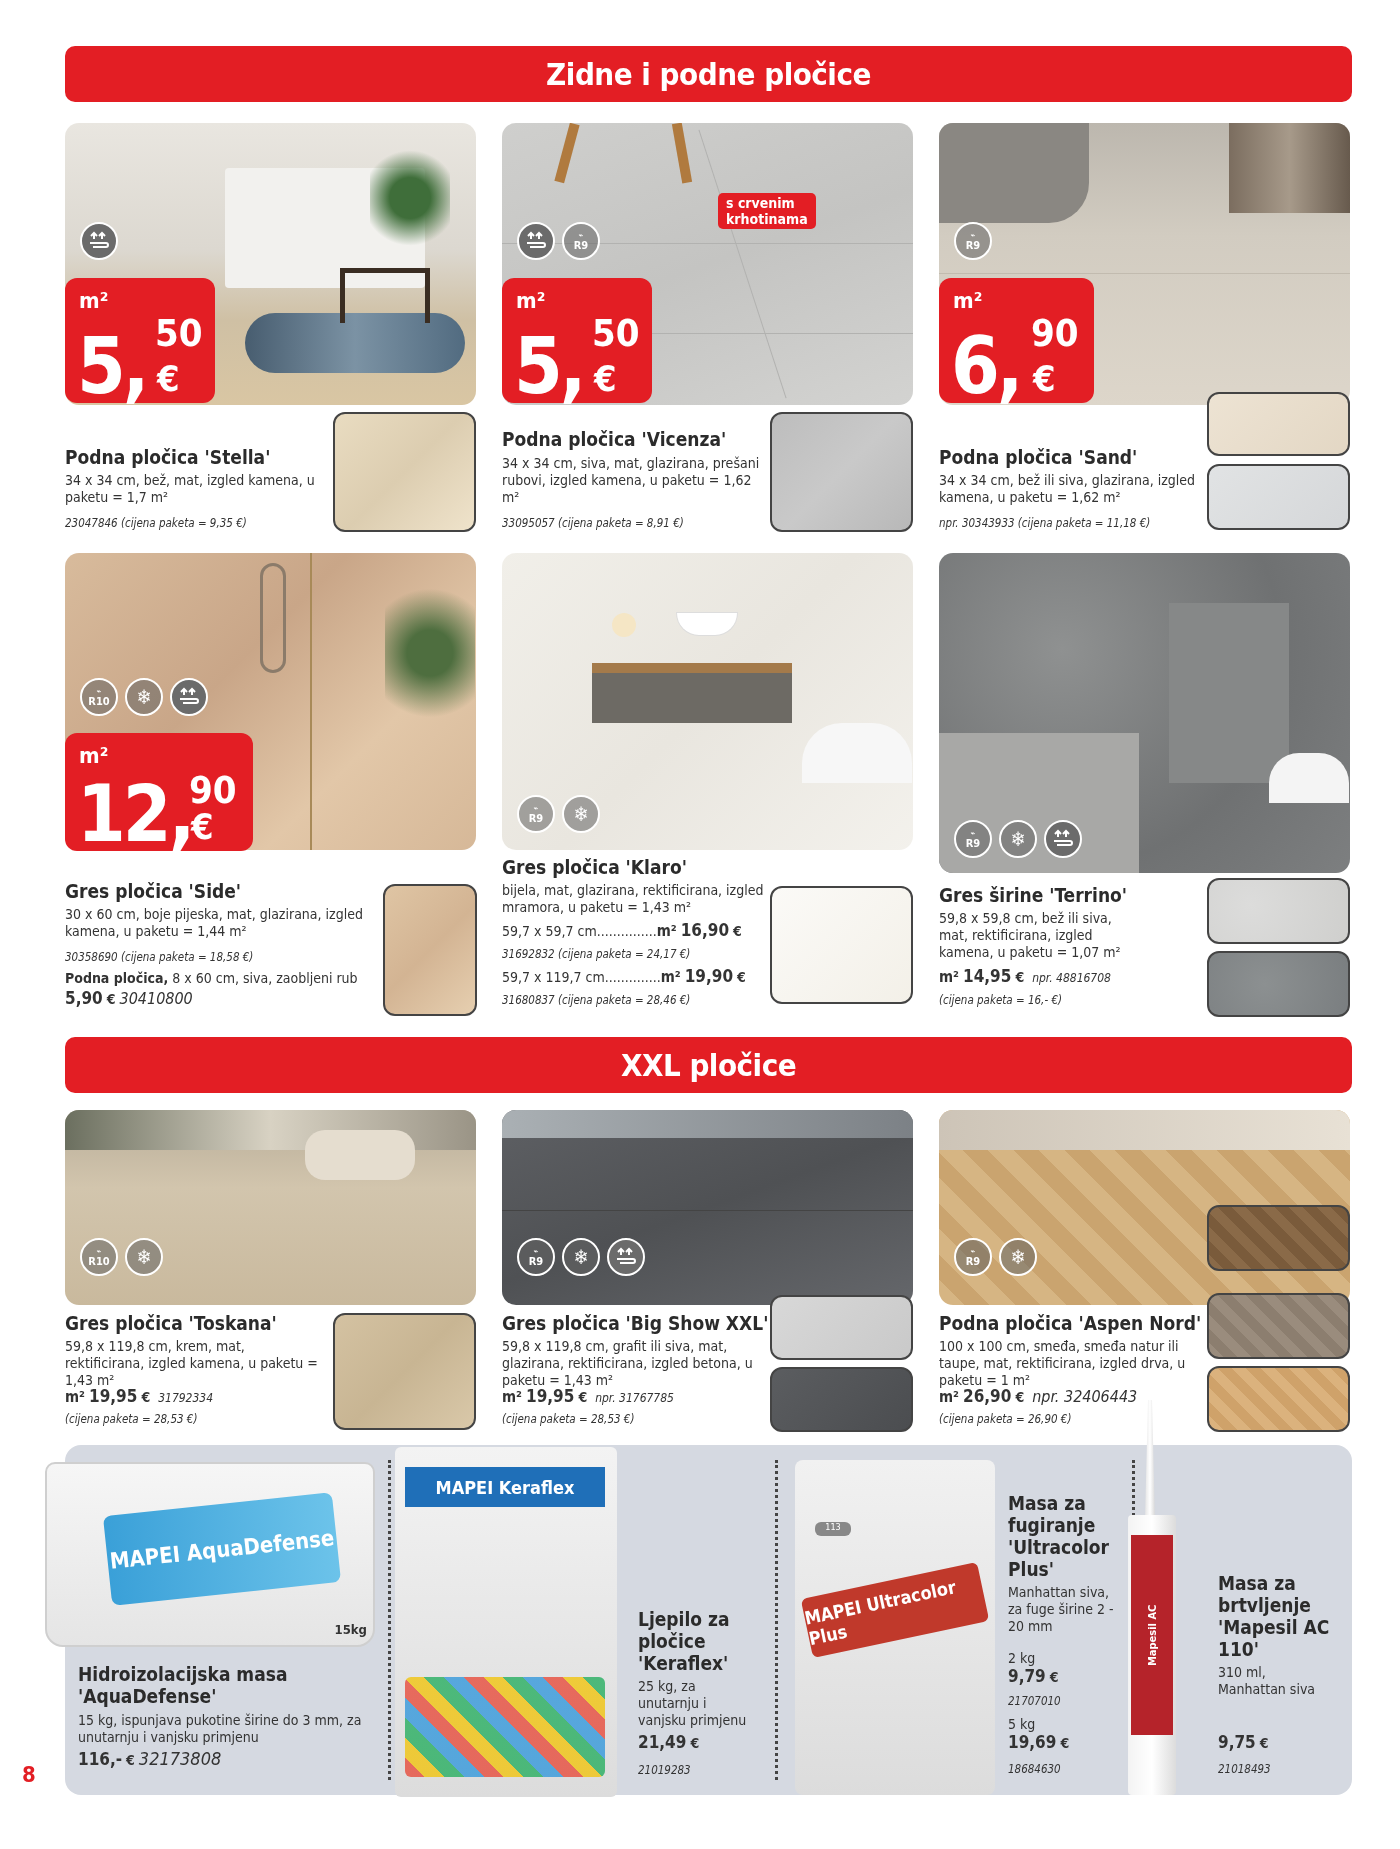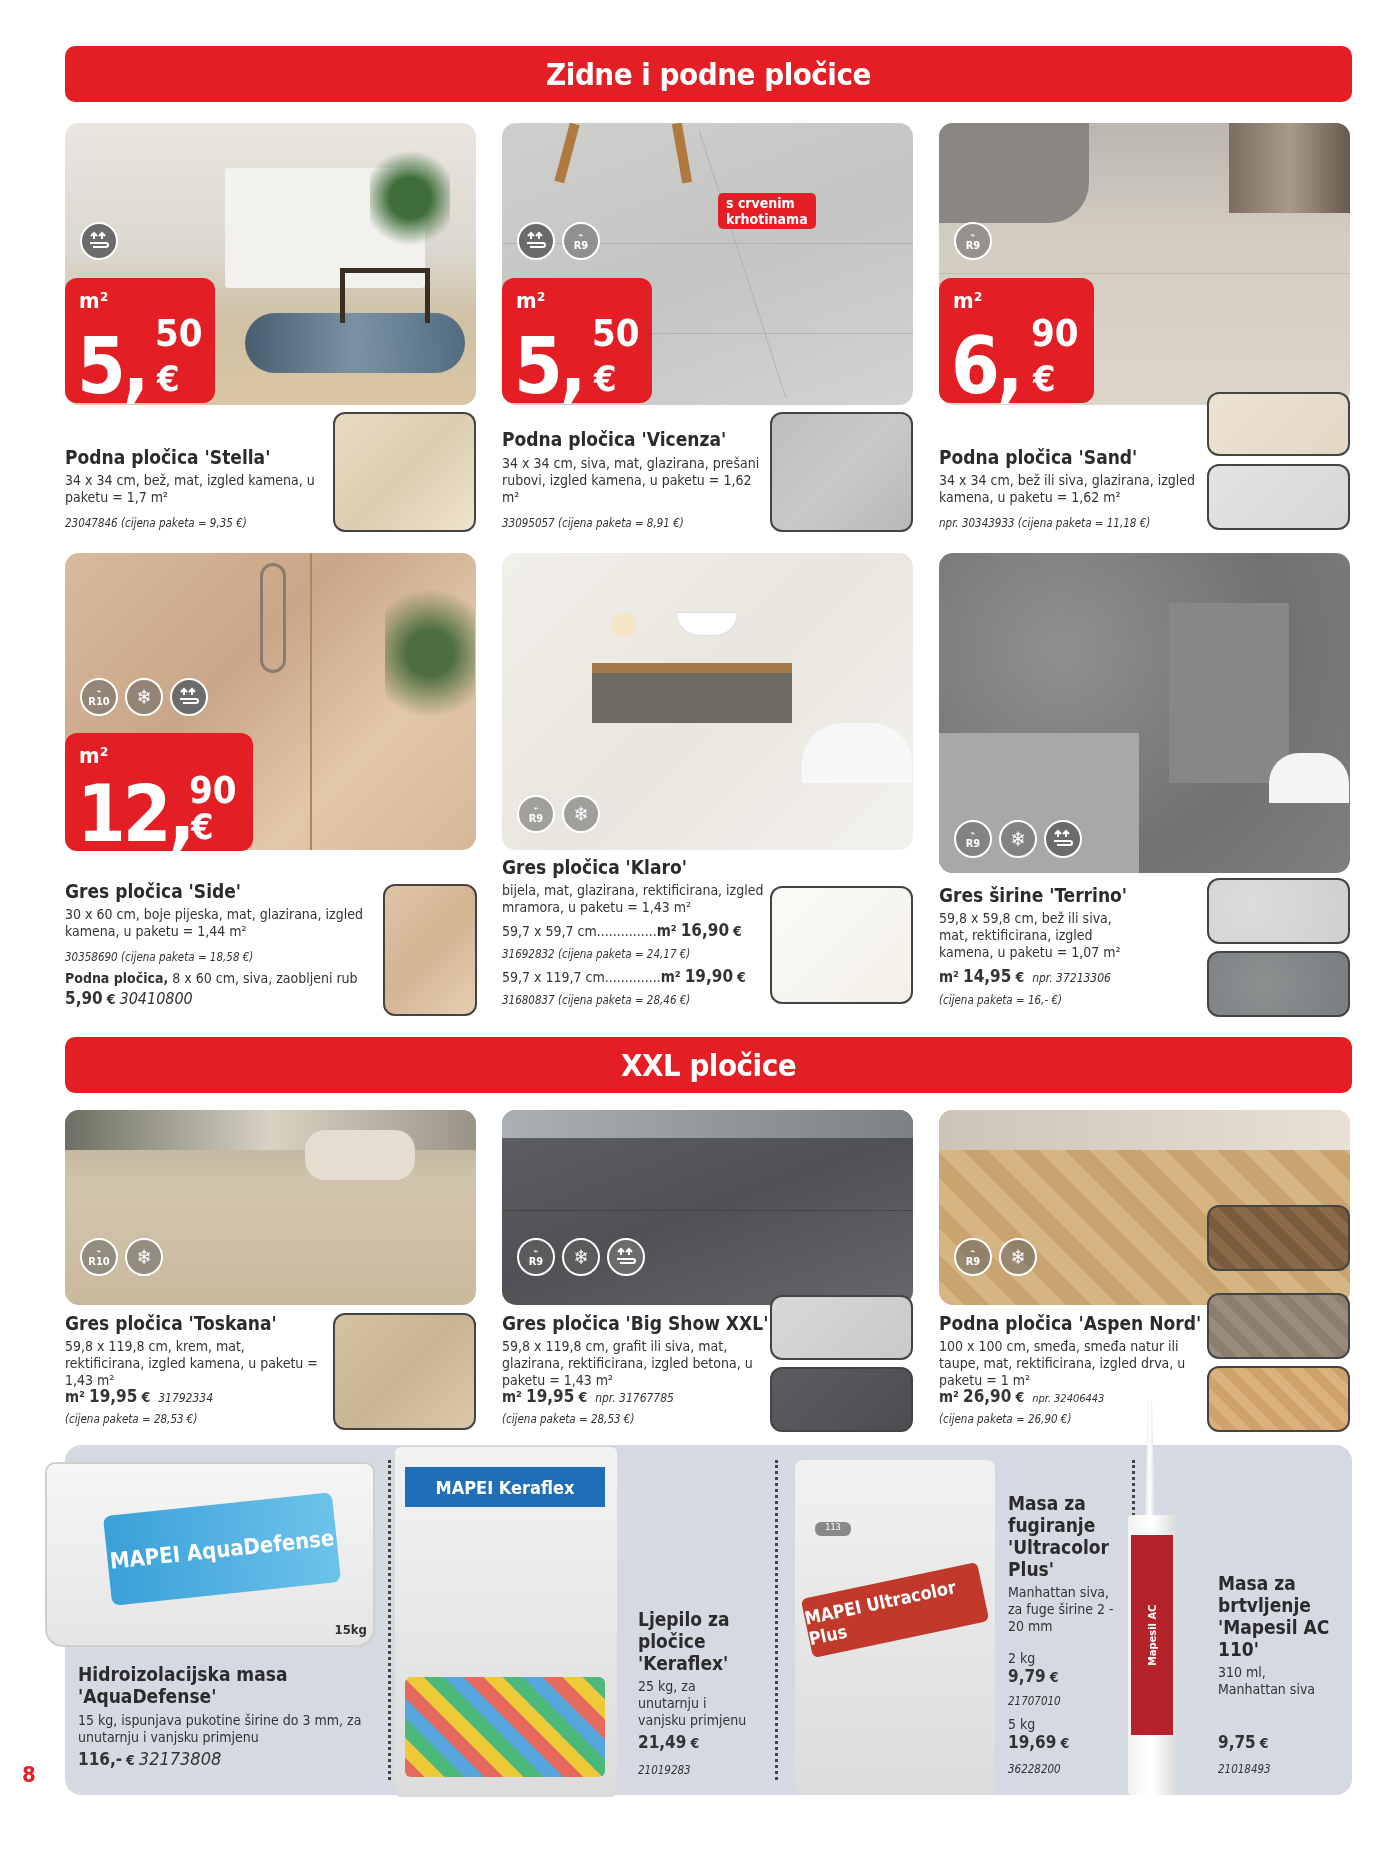--- a/index.html
+++ b/index.html
@@ -199,21 +199,21 @@
         <svg width="22" height="20" viewBox="0 0 22 20">
           <path d="M6 8V3M3 5l3-3 3 3M14 8V3M11 5l3-3 3 3" stroke="#fff" stroke-width="2" fill="none"></path>
           <path d="M2 12h16a2 2 0 010 4H5" stroke="#fff" stroke-width="2" fill="none"></path>
         </svg>
       </div>
   </div>
   <div class="swatch" style="left:1207px;top:878px;width:143px;height:66px;background:radial-gradient(circle at 30% 40%,#dcdcdb,#cfcfcd)"></div>
   <div class="swatch" style="left:1207px;top:951px;width:143px;height:66px;background:radial-gradient(circle at 40% 50%,#8c9091,#7a7e80)"></div>
   <div class="title" style="left:939px;top:884px">Gres širine 'Terrino'</div>
   <div class="desc" style="left:939px;top:910px;width:200px">59,8 x 59,8 cm, bež ili siva, mat, rektificirana, izgled kamena, u paketu = 1,07 m²</div>
-  <div class="pline" style="left:939px;top:966px"><b class="m">m²</b> <b class="p">14,95</b> <b>€</b>&nbsp; <i style="font-size:12px">npr. 37213306</i></div>
+  <div class="pline" style="left:939px;top:966px"><b class="m">m²</b> <b class="p">14,95</b> <b>€</b>&nbsp; <i style="font-size:12px">npr. 48816708</i></div>
   <div class="art" style="left:939px;top:993px">(cijena paketa = 16,- €)</div>
 </div>
 
 <div class="banner" style="top:1037px">
     <span>XXL pločice</span>
   </div>
 
 <div class="card">
   <div class="photo" style="left:65px;top:1110px;width:411px;height:195px;background:linear-gradient(180deg,#b8ad99 0%,#d2c5ad 40%,#c9b99d 100%)">
     <div style="position:absolute;left:0;top:0;width:411px;height:40px;background:linear-gradient(90deg,#6b6f5f,#d8d2c3,#9a9486)"></div>
@@ -274,21 +274,21 @@
       </div>
     <div class="ic">
         <span style="font-size:20px">❄</span>
       </div>
   </div>
   <div class="swatch" style="left:1207px;top:1205px;width:143px;height:66px;background:repeating-linear-gradient(45deg,#8a6a48 0 10px,#7a5b3b 10px 20px)"></div>
   <div class="swatch" style="left:1207px;top:1293px;width:143px;height:66px;background:repeating-linear-gradient(45deg,#9a8c7d 0 10px,#8c7e6f 10px 20px)"></div>
   <div class="swatch" style="left:1207px;top:1366px;width:143px;height:66px;background:repeating-linear-gradient(45deg,#dbb27d 0 10px,#cfa26a 10px 20px)"></div>
   <div class="title" style="left:939px;top:1312px">Podna pločica 'Aspen Nord'</div>
   <div class="desc" style="left:939px;top:1338px;width:265px">100 x 100 cm, smeđa, smeđa natur ili taupe, mat, rektificirana, izgled drva, u paketu = 1 m²</div>
-  <div class="pline" style="left:939px;top:1386px"><b class="m">m²</b> <b class="p">26,90</b> <b>€</b>&nbsp; <i style="font-size:11px">npr. 32406443</i></div>
+  <div class="pline" style="left:939px;top:1386px"><b class="m">m²</b> <b class="p">26,90</b> <b>€</b>&nbsp; <i style="font-size:16px">npr. 32406443</i></div>
   <div class="art" style="left:939px;top:1412px">(cijena paketa = 26,90 €)</div>
 </div>
 
 <div class="bottom"></div>
 <div class="sep" style="left:388px"></div>
 <div class="sep" style="left:775px"></div>
 <div class="sep" style="left:1132px"></div>
 
 <div class="card">
   <div style="position:absolute;left:45px;top:1462px;width:330px;height:185px;background:linear-gradient(180deg,#f6f6f6,#e5e5e5);border-radius:10px 10px 18px 18px;border:2px solid #cfcfcf">
@@ -316,21 +316,21 @@
     <div style="position:absolute;left:20px;top:62px;width:36px;height:14px;background:#888;color:#fff;font-size:9px;text-align:center;border-radius:6px">113</div>
     <div style="position:absolute;left:10px;top:120px;width:180px;height:60px;background:#c0392b;color:#fff;font-weight:bold;font-size:18px;display:flex;align-items:center;justify-content:center;transform:rotate(-12deg);border-radius:6px">MAPEI Ultracolor Plus</div>
   </div>
   <div class="title" style="left:1008px;top:1492px;white-space:normal;width:120px;line-height:22px">Masa za fugiranje 'Ultracolor Plus'</div>
   <div class="desc" style="left:1008px;top:1584px;width:110px">Manhattan siva, za fuge širine 2 - 20 mm</div>
   <div class="pline" style="left:1008px;top:1650px">2 kg</div>
   <div class="pline" style="left:1008px;top:1666px"><b class="p">9,79</b> <b>€</b></div>
   <div class="art" style="left:1008px;top:1694px">21707010</div>
   <div class="pline" style="left:1008px;top:1716px">5 kg</div>
   <div class="pline" style="left:1008px;top:1732px"><b class="p">19,69</b> <b>€</b></div>
-  <div class="art" style="left:1008px;top:1762px">36228200</div>
+  <div class="art" style="left:1008px;top:1762px">18684630</div>
 </div>
 
 <div class="card">
   <div style="position:absolute;left:1145px;top:1400px;width:10px;height:120px;background:linear-gradient(90deg,#e5e5e5,#fff,#d8d8d8);clip-path:polygon(30% 0,70% 0,100% 100%,0 100%)"></div>
   <div style="position:absolute;left:1128px;top:1515px;width:48px;height:280px;background:linear-gradient(90deg,#f3f3f3,#fff,#dcdcdc);border-radius:4px">
     <div style="position:absolute;left:3px;top:20px;width:42px;height:200px;background:#b5232a;color:#fff;font-size:11px;font-weight:bold;writing-mode:vertical-rl;transform:rotate(180deg);display:flex;align-items:center;justify-content:center">Mapesil AC</div>
   </div>
   <div class="title" style="left:1218px;top:1572px;white-space:normal;width:125px;line-height:22px">Masa za brtvljenje 'Mapesil AC 110'</div>
   <div class="desc" style="left:1218px;top:1664px;width:100px">310 ml, Manhattan siva</div>
   <div class="pline" style="left:1218px;top:1732px"><b class="p">9,75</b> <b>€</b></div>

